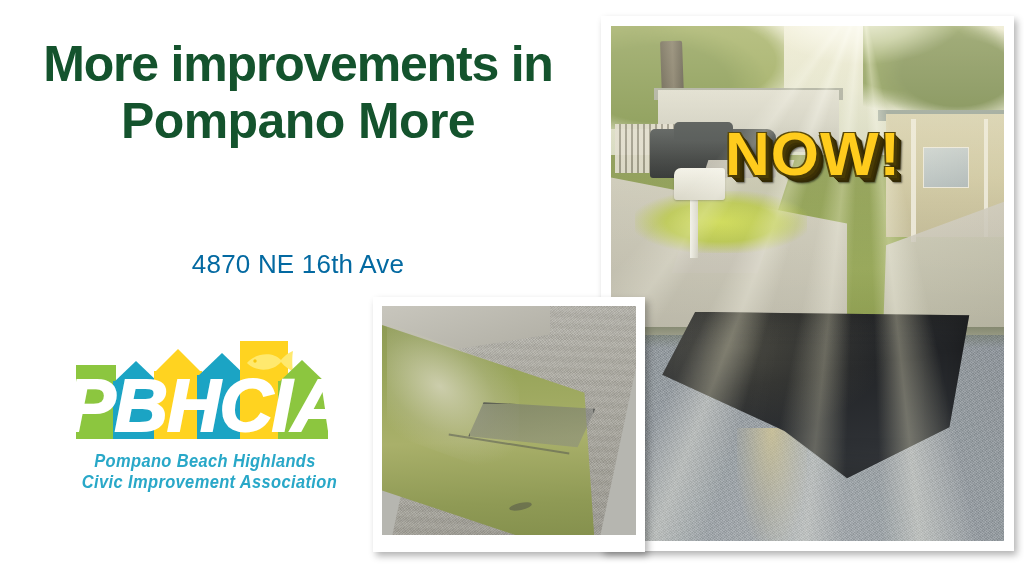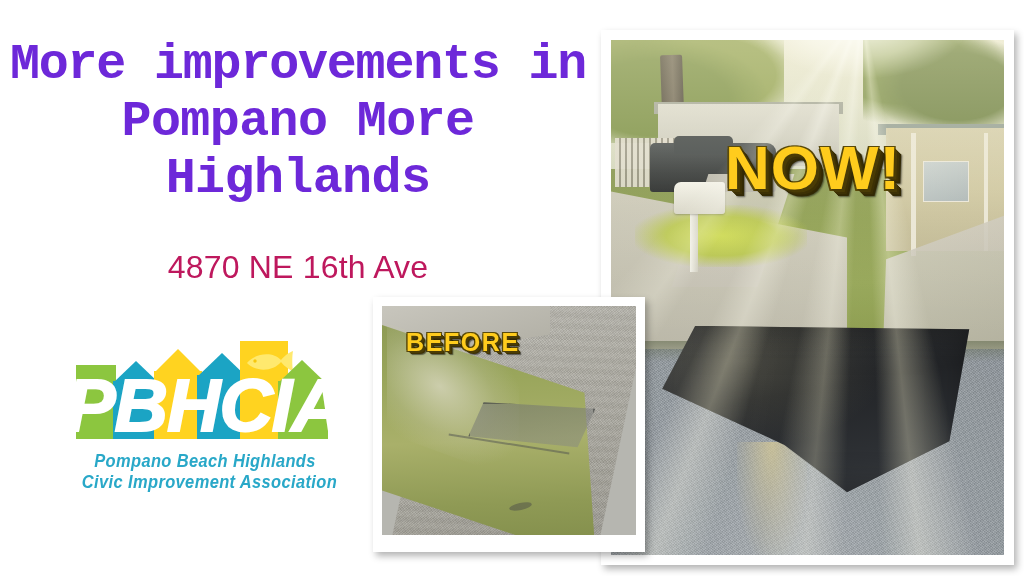--- a/index.html
+++ b/index.html
@@ -17,40 +17,40 @@
     font-family: "Liberation Sans", sans-serif;
   }
 
   
   #headline {
     position: absolute;
     left: 8px;
     top: 36px;
     width: 580px;
     text-align: center;
-    color: #6d28d9;
-    font-family: Liberation Mono, monospace;
+    color: #14532d;
+    font-family: Liberation Sans, sans-serif;
     font-weight: bold;
     font-size: 50px;
     line-height: 1.14;
     letter-spacing: -0.6px;
   }
   #headline .hl-line { display: block; white-space: nowrap; }
   #headline .hl-line.l1 { letter-spacing: -1.2px; }
 
   #subtitle {
     position: absolute;
     left: 8px;
     top: 249px;
     width: 580px;
     text-align: center;
-    color: #be185d;
+    color: #0369a1;
     font-family: "Liberation Sans", sans-serif;
     font-weight: normal;
-    font-size: 32px;
+    font-size: 26px;
     letter-spacing: 0.2px;
   }
 
   
   #logo {
     position: absolute;
     left: 74px;
     top: 341px;
     width: 262px;
     height: 158px;
@@ -87,21 +87,21 @@
     overflow: hidden;
   }
   .photo-inner {
     position: absolute;
     overflow: hidden;
   }
 
   
   #photo-now {
     left: 601px;
-    top: 30px;
+    top: 16px;
     width: 413px;
     height: 535px;
     padding: 0;
   }
   #photo-now .photo-inner {
     left: 10px; top: 10px;
     width: 393px; height: 515px;
     background: #9fa8a4;
   }
 
@@ -389,21 +389,20 @@
   }
 </style>
 </head>
 <body>
 
 <div id="stage">
 
   <div id="headline">
     <span class="hl-line l1">More improvements in</span>
     <span class="hl-line l2">Pompano More</span>
-    <span class="hl-line l3">Highlands</span>
   </div>
 
   <div id="subtitle">4870 NE 16th Ave</div>
 
   <div id="logo">
     <svg id="logo-mark" viewBox="0 0 262 110">
 
       <rect x="2" y="24" width="40" height="74" fill="#8cc63f"></rect>
 
       <g>
@@ -489,17 +488,16 @@
           <div class="bef-road-tex"></div>
         </div>
         <div class="bef-walk-top"></div>
         <div class="bef-moss"></div>
         <div class="bef-moss-lite"></div>
         <div class="bef-patch"></div>
         <div class="bef-patch-line"></div>
         <div class="bef-crack"></div>
         <div class="bef-spot"></div>
       </div>
-      <div class="badge" id="badge-before">BEFORE</div>
     </div>
   </div>
 
 </div>
 
 </body></html>

